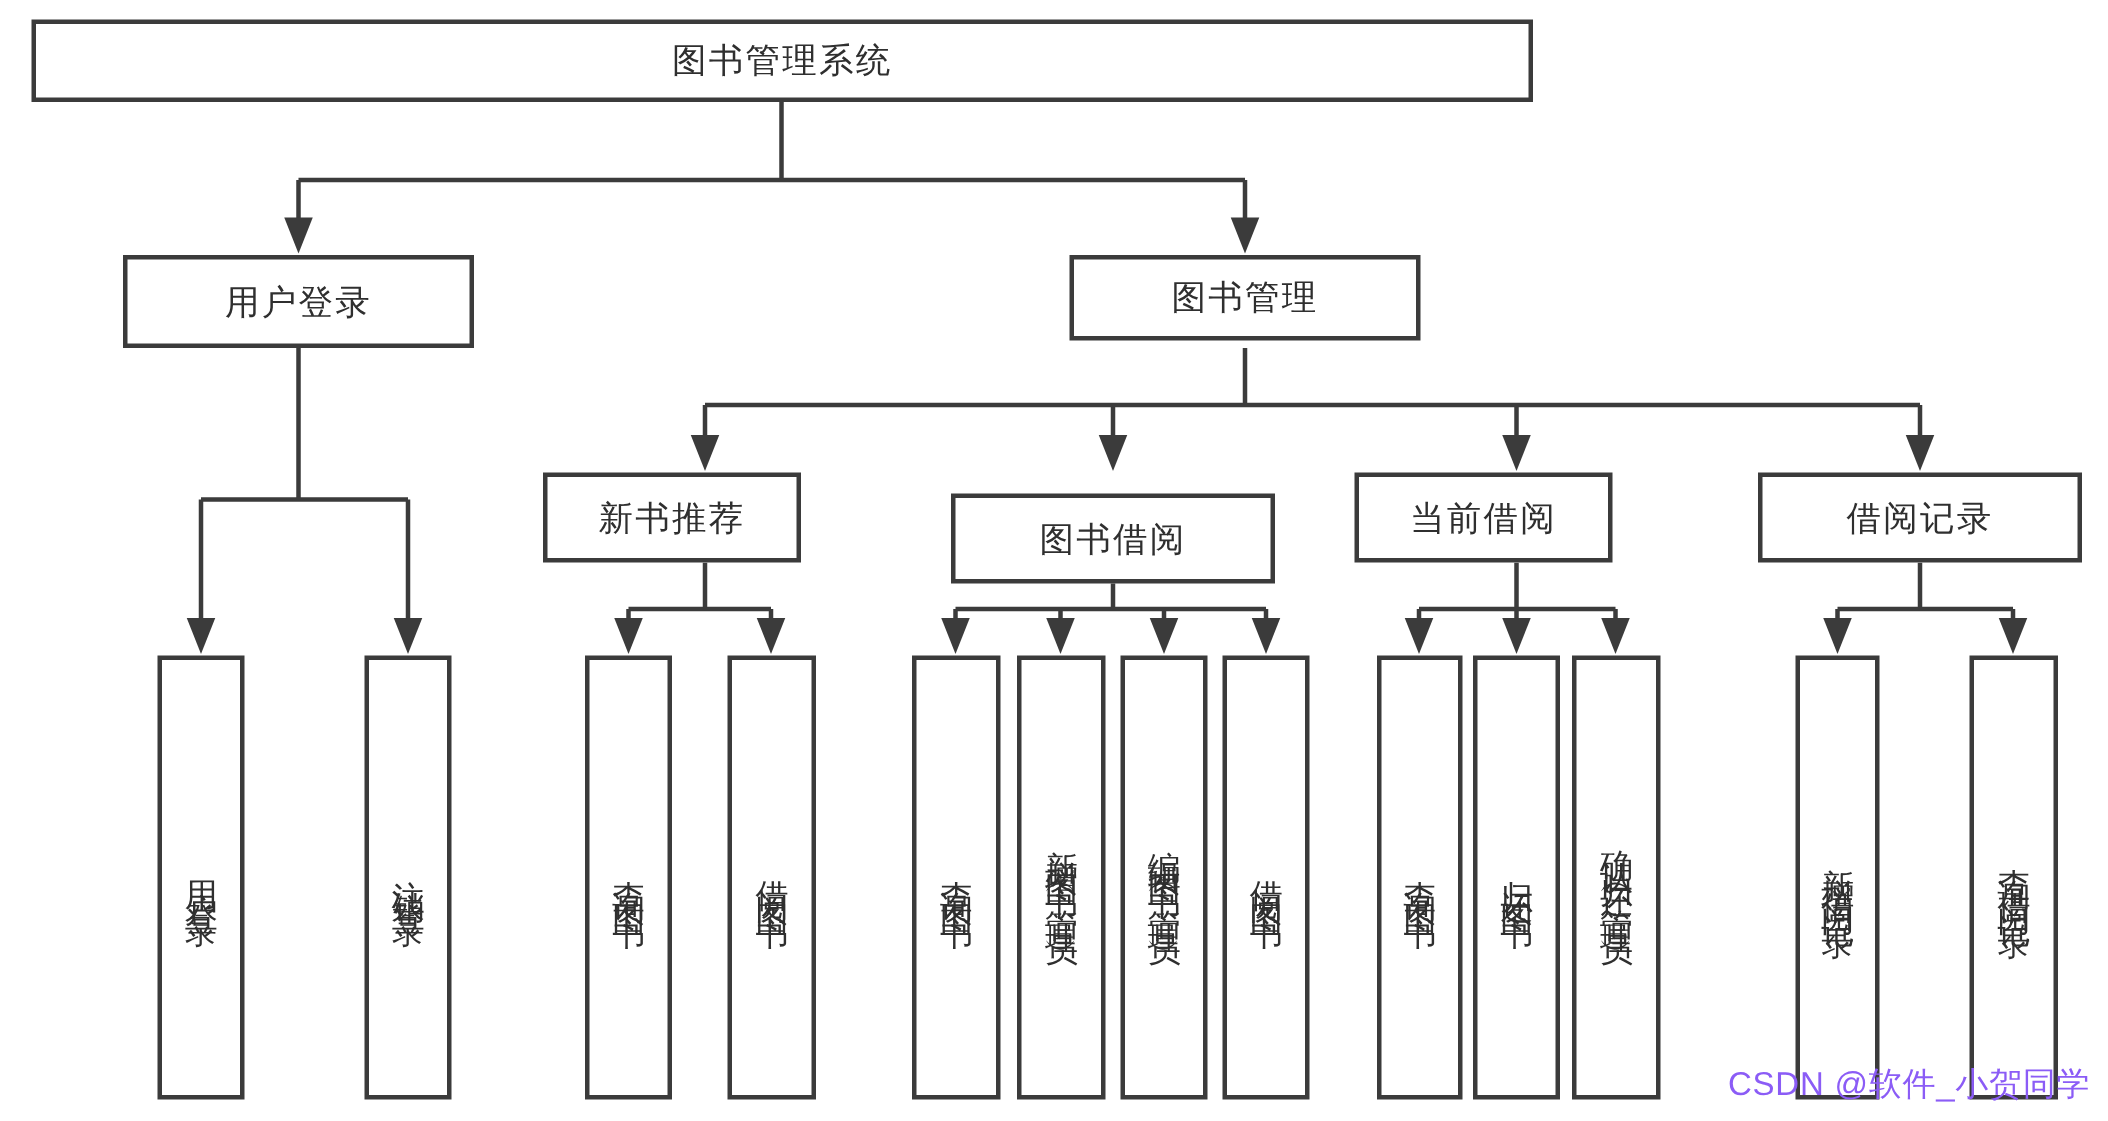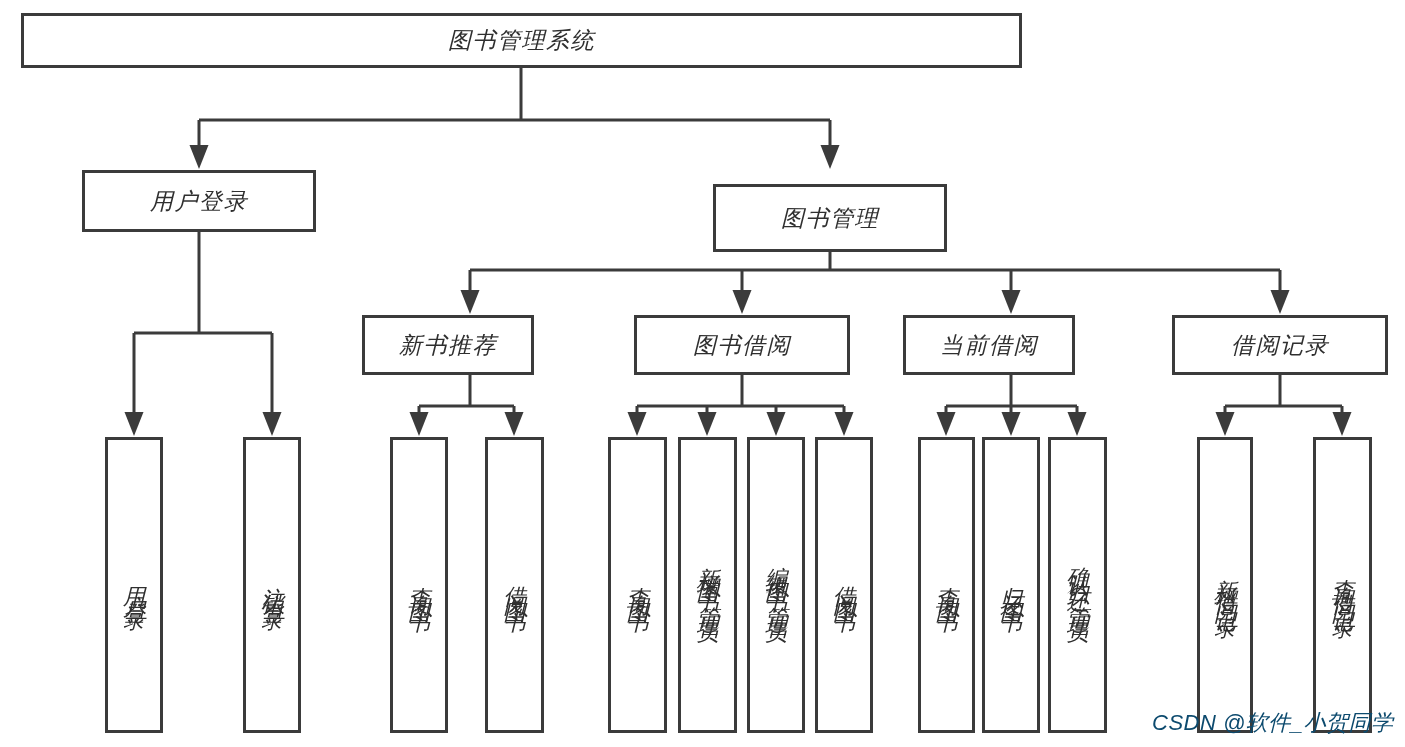--- a/index.html
+++ b/index.html
@@ -7,21 +7,20 @@
     padding: 0;
     background: #ffffff;
   }
   .canvas {
     position: relative;
     width: 1405px;
     height: 747px;
     background: #ffffff;
     font-family: "Liberation Sans", "DejaVu Sans", sans-serif;
     overflow: hidden;
-    font-style: italic;
   }
   .connectors {
     position: absolute;
     left: 0;
     top: 0;
     width: 1405px;
     height: 747px;
     pointer-events: none;
   }
   .node {
@@ -45,21 +44,21 @@
     font-size: 22px;
     letter-spacing: 8px;
     line-height: 1.1;
   }
   .watermark {
     position: absolute;
     left: 1152px;
     top: 708px;
     font-size: 22px;
     letter-spacing: 0.5px;
-    color: #0c4a6e;
+    color: #8b5cf6;
     white-space: nowrap;
     z-index: 5;
   }
 </style>
 </head>
 <body>
 
 <div class="canvas">
 
   <svg class="connectors" viewBox="0 0 1405 747" xmlns="http://www.w3.org/2000/svg">
@@ -97,28 +96,28 @@
     </g>
   </svg>
 
   <div class="node h" style="left:21px;top:13px;width:1001px;height:55px">
     <span>图书管理系统</span>
   </div>
 
   <div class="node h" style="left:82px;top:170px;width:234px;height:62px">
     <span>用户登录</span>
   </div>
-  <div class="node h" style="left:713px;top:184px;width:234px;height:68px">
+  <div class="node h" style="left:713px;top:170px;width:234px;height:57px">
     <span>图书管理</span>
   </div>
 
   <div class="node h" style="left:362px;top:315px;width:172px;height:60px">
     <span>新书推荐</span>
   </div>
-  <div class="node h" style="left:634px;top:315px;width:216px;height:60px">
+  <div class="node h" style="left:634px;top:329px;width:216px;height:60px">
     <span>图书借阅</span>
   </div>
   <div class="node h" style="left:903px;top:315px;width:172px;height:60px">
     <span>当前借阅</span>
   </div>
   <div class="node h" style="left:1172px;top:315px;width:216px;height:60px">
     <span>借阅记录</span>
   </div>
 
   <div class="node v" style="left:105px;top:437px;width:58px;height:296px">

